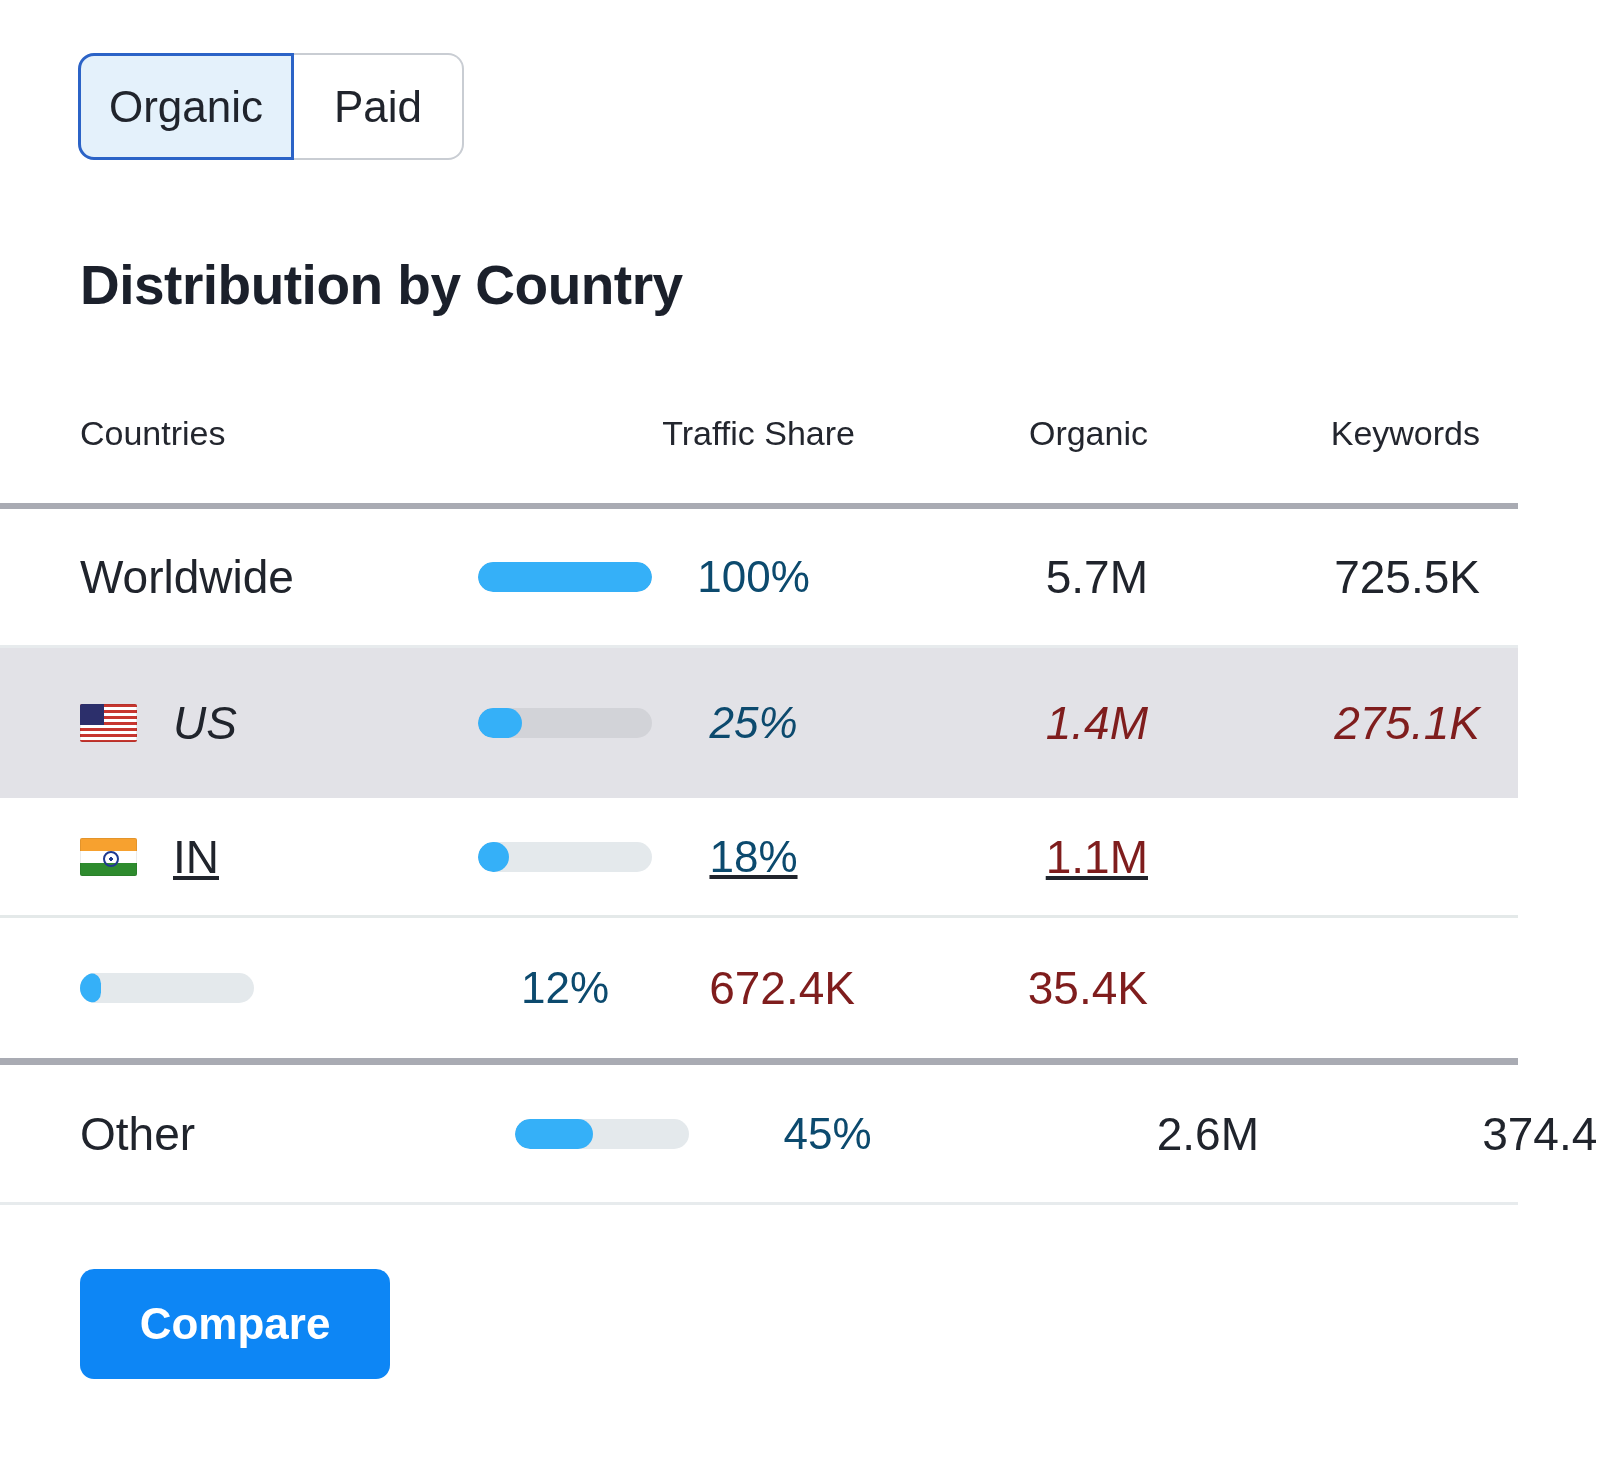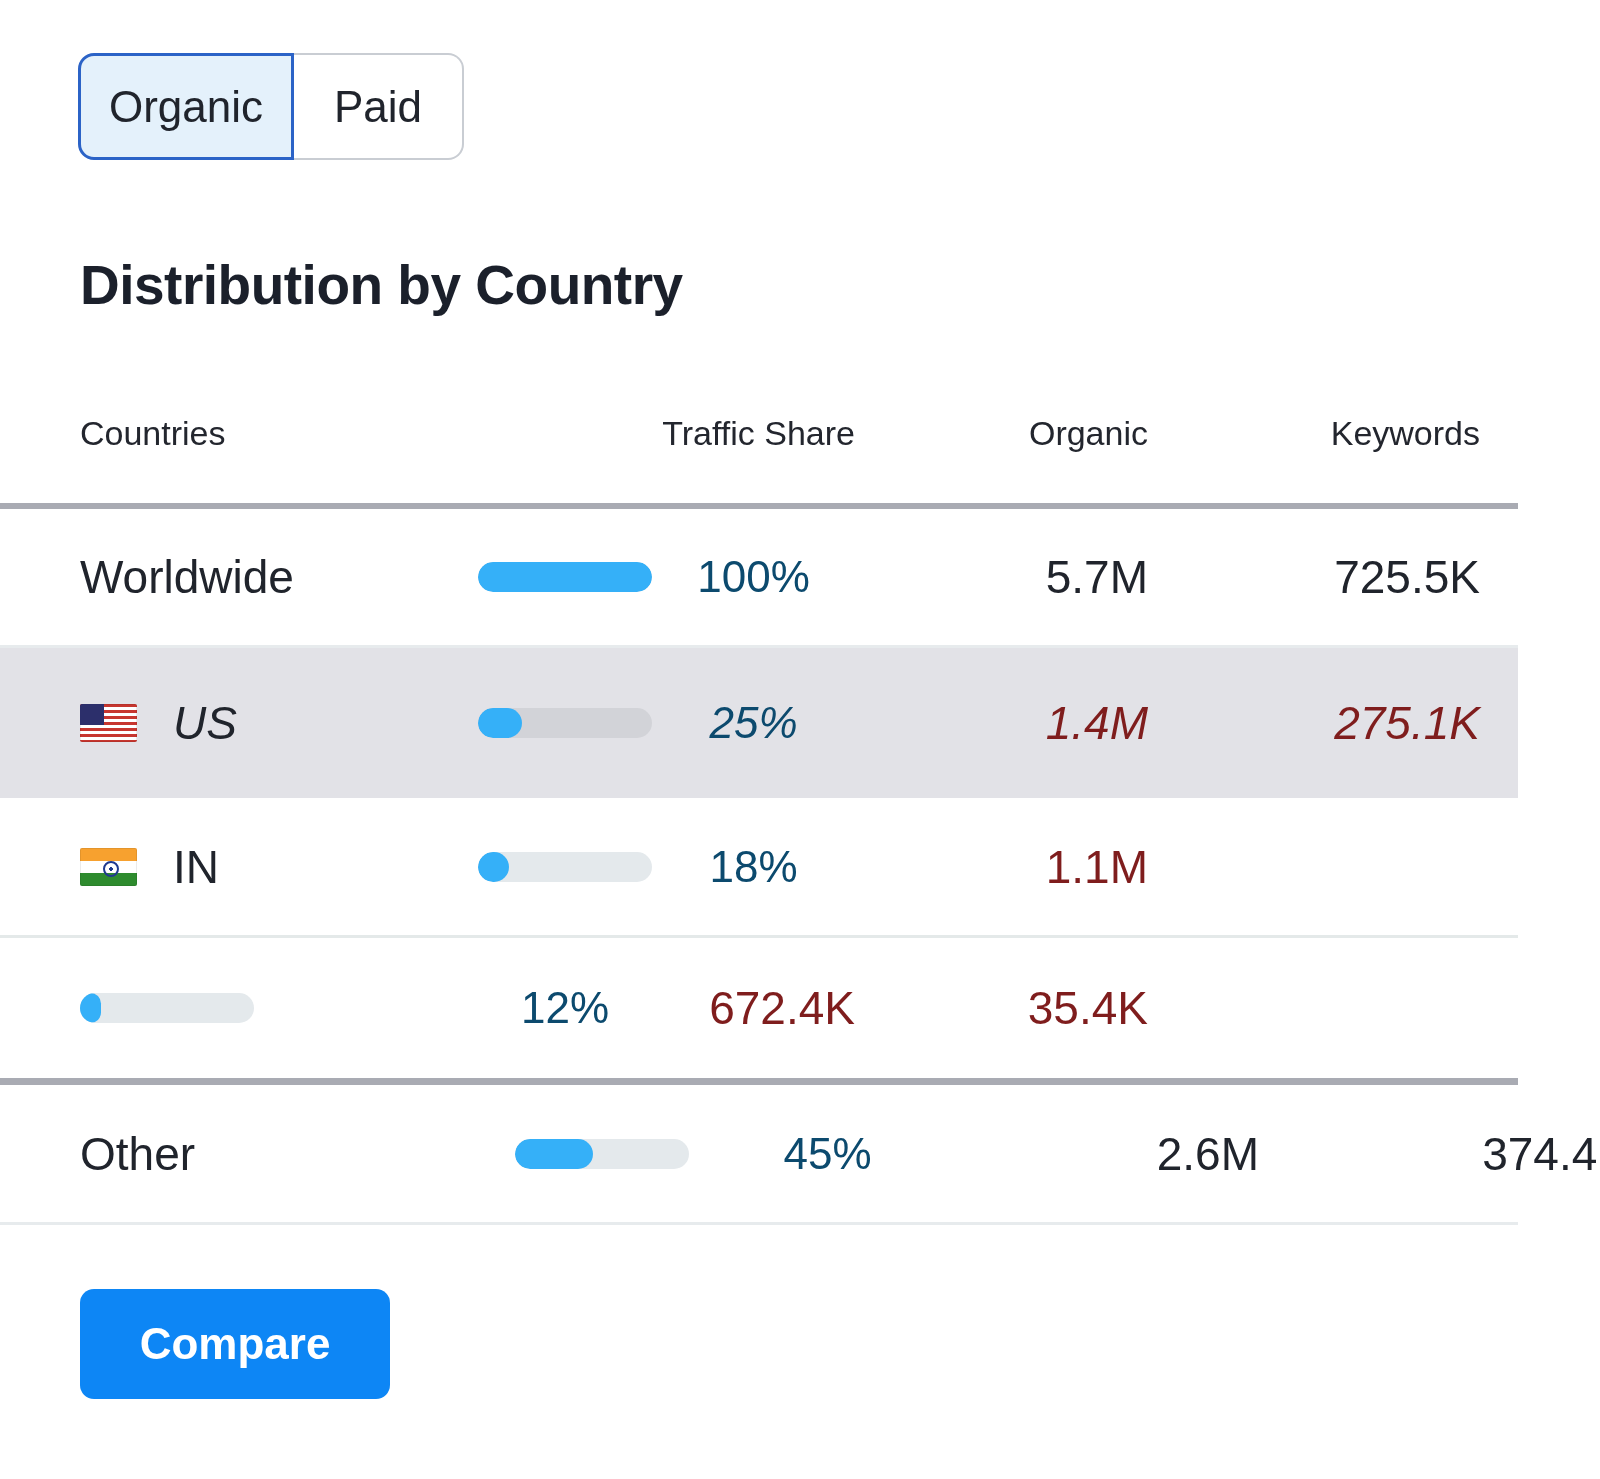--- a/index.html
+++ b/index.html
@@ -62,21 +62,21 @@
     font-size:34px;
     color:#23262e;
     font-weight:400;
   }
   .th.span23 { grid-column:2 / 4; text-align:right; }
   .th.right  { text-align:right; }
 
   .row { height:140px; }
   .row.worldwide { height:139px; border-bottom:3px solid #e7ebed; }
   .row.selected  { height:150px; background:#e2e2e7;font-style:italic; }
-  .row.in  { border-bottom:3px solid #e4e9e9; height:140px; }
+  .row.in  { border-bottom:3px solid #e4e9e9; height:120px;text-decoration:underline; }
   .row.other { height:140px; border-bottom:3px solid #e7ebed;gap:37px; }
 
   .divider-dark { height:7px; background:#a9abb3; width:100%; }
 
   .country-cell { display:flex; align-items:center; font-size:46px; color:#20242c; }
   .flag {
     width:57px; height:38px;
     margin-right:36px;
     border-radius:2px;
     position:relative;

